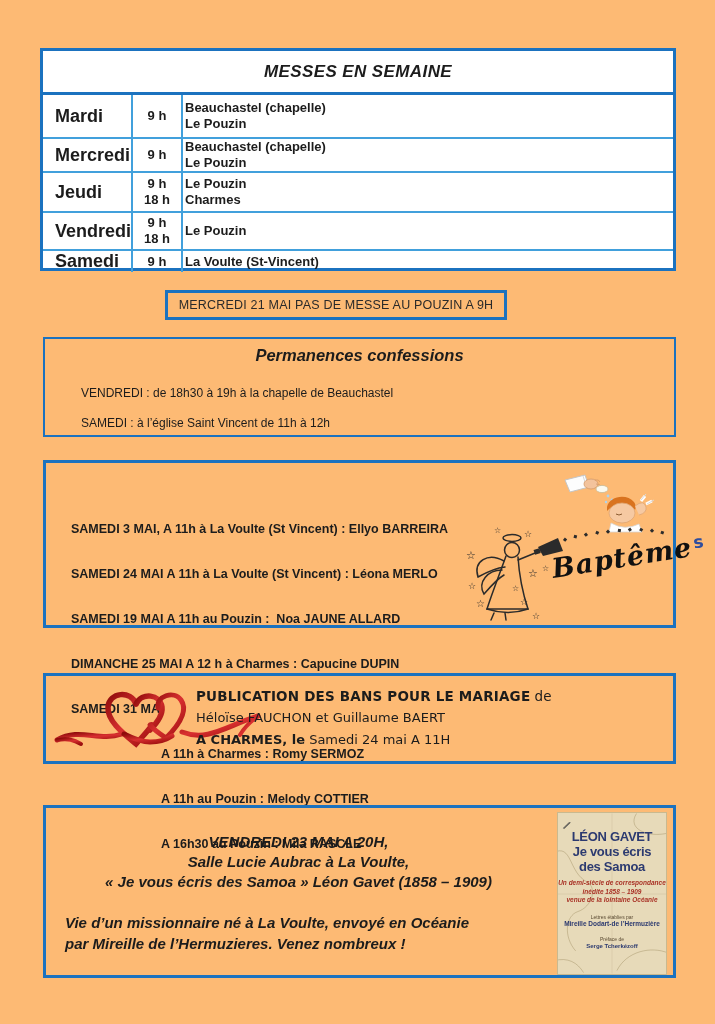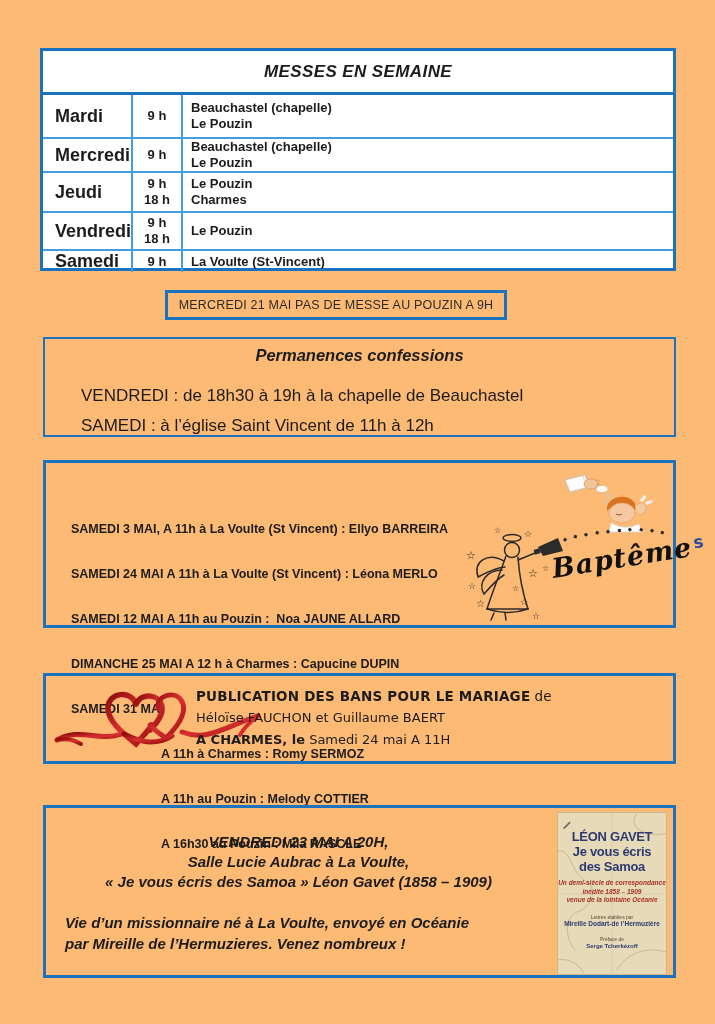--- a/index.html
+++ b/index.html
@@ -17,32 +17,32 @@
 
   
   .mass-table{position:absolute;left:40px;top:48px;width:636px;border:3px solid var(--db);background:#fff}
   .mt-header{height:44px;border-bottom:3px solid var(--db);display:flex;align-items:center;justify-content:center;
              font-weight:bold;font-style:italic;font-size:17px;letter-spacing:.4px}
   .mt-row{display:grid;grid-template-columns:88px 52px 1fr}
   .mt-row + .mt-row{border-top:2px solid var(--lb)}
   .c-day{display:flex;align-items:center;padding-left:12px;font-weight:bold;font-size:18px}
   .c-time{border-left:2px solid var(--lb);border-right:2px solid var(--lb);display:flex;flex-direction:column;
           justify-content:center;align-items:center;font-weight:bold;font-size:13px;line-height:16px}
-  .c-place{display:flex;flex-direction:column;justify-content:center;padding-left:8px;font-weight:bold;
+  .c-place{display:flex;flex-direction:column;justify-content:center;padding-left:2px;font-weight:bold;
            font-size:13px;line-height:16px}
   .r0{height:42px}.r1{height:34px}.r2{height:40px}.r3{height:38px}.r4{height:19px}
 
   
   .banner{position:absolute;left:165px;top:290px;width:342px;height:30px;border:3px solid var(--db);
           display:flex;align-items:center;justify-content:center;font-size:12.5px;color:#2a2a2a;letter-spacing:.2px}
 
   
   .conf-box{position:absolute;left:43px;top:337px;width:633px;height:100px;border:2px solid var(--db)}
   .conf-title{text-align:center;margin-top:7px;font-weight:bold;font-style:italic;font-size:16.5px}
-  .conf-line{position:absolute;left:36px;font-size:17px}
+  .conf-line{position:absolute;left:36px;font-size:12px}
   .cl0{top:47px}.cl1{top:77px}
 
   
   .bapt-box{position:absolute;left:43px;top:460px;width:633px;height:168px;border:3px solid var(--db)}
   .bapt-lines{position:absolute;left:25px;top:29px;font-weight:bold;font-size:12.5px;line-height:15px;white-space:pre-wrap}
   .bapt-lines .sub{margin-left:90px}
   .baby-art{position:absolute;right:12px;top:8px;width:100px;height:62px}
   .angel-art{position:absolute;left:418px;top:62px;width:230px;height:100px}
   .bapteme-word{position:absolute;left:505px;top:78px;transform:rotate(-9deg);
                 font-family:"DejaVu Serif",serif;font-style:italic;font-weight:bold;font-size:27px;color:#111;letter-spacing:1px}
@@ -147,21 +147,21 @@
   <section class="conf-box">
     <div class="conf-title">Permanences confessions</div>
     <div class="conf-line cl0">VENDREDI : de 18h30 à 19h à la chapelle de Beauchastel</div>
     <div class="conf-line cl1">SAMEDI : à l’église Saint Vincent de 11h à 12h</div>
   </section>
 
   <section class="bapt-box">
     <div class="bapt-lines">
       <div>SAMEDI 3 MAI, A 11h à La Voulte (St Vincent) : Ellyo BARREIRA</div>
       <div>SAMEDI 24 MAI A 11h à La Voulte (St Vincent) : Léona MERLO</div>
-      <div>SAMEDI 12 MAI A 11h au Pouzin :  Noa JAUNE ALLARD</div>
+      <div>SAMEDI 19 MAI A 11h au Pouzin :  Noa JAUNE ALLARD</div>
       <div>DIMANCHE 25 MAI A 12 h à Charmes : Capucine DUPIN</div>
       <div>SAMEDI 31 MAI</div>
       <div class="sub">A 11h à Charmes : Romy SERMOZ</div>
       <div class="sub">A 11h au Pouzin : Melody COTTIER</div>
       <div class="sub">A 16h30 au Pouzin : Mila RASCLE</div>
     </div>
 
     <svg class="baby-art" viewBox="0 0 100 62">
       <path d="M4 9 L24 4 L28 16 L9 21 Z" fill="#fdfdfd" stroke="#c5c5c5" stroke-width="1"></path>
       <path d="M22 5 L26 17" stroke="#d8d8d8" stroke-width="1"></path>

